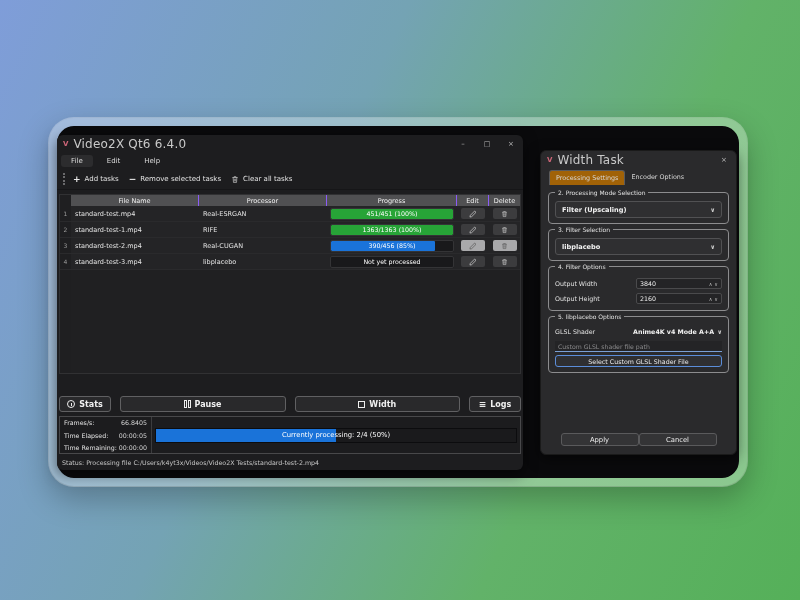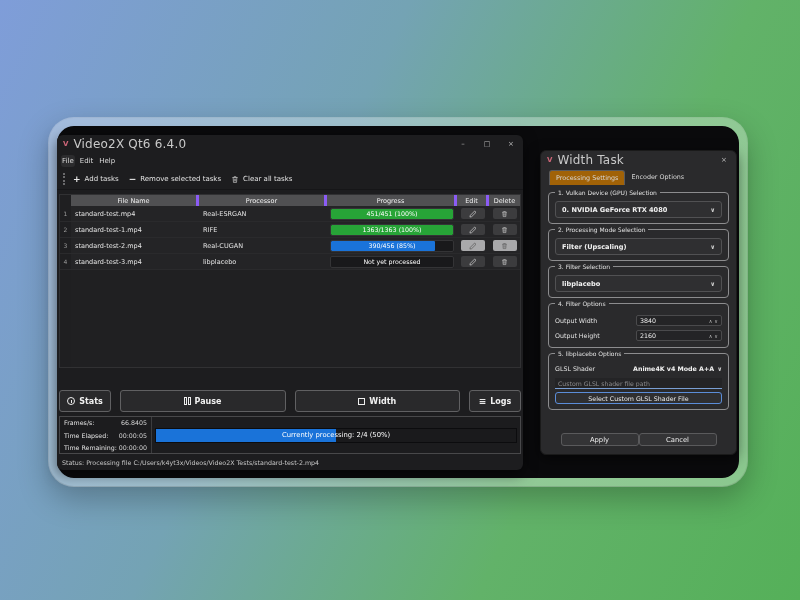--- a/index.html
+++ b/index.html
@@ -20,49 +20,49 @@
     position:absolute; left:57px; top:135px; width:466px; height:335px;
     background:#1d1d1f; border-radius:6px; display:flex; flex-direction:column;
     box-shadow:0 4px 14px rgba(0,0,0,0.55); overflow:hidden; font-size:7px;
   }
   .titlebar { height:17px; display:flex; align-items:center; padding-left:6px; color:#c9c9c9; flex:0 0 auto; }
   .appicon { color:#cf6679; font-weight:bold; font-size:7px; margin-right:5px; }
   .titlebar .t { font-size:12px; letter-spacing:0.2px; }
   .winbtns { margin-left:auto; display:flex; height:100%; }
   .winbtn { width:24px; display:flex; align-items:center; justify-content:center; color:#b9b9b9; font-size:7px; }
   .menubar { height:17px; display:flex; align-items:center; gap:4px; padding-left:4px; flex:0 0 auto; }
-  .menuitem { padding:2px 1px; border-radius:3px; color:#dcdcdc; }
+  .menuitem { padding:2px 10px; border-radius:3px; color:#dcdcdc; }
   .menuitem:first-child { background:#2c2c2e; }
   .toolbar { height:21px; display:flex; align-items:center; gap:10px; padding-left:6px; flex:0 0 auto; border-bottom:1px solid #161618; }
   .handle { height:12px; border-left:2px dotted #6a6a6c; margin-right:-2px; }
   .toolbtn { display:flex; align-items:center; gap:4px; color:#e2e2e2; }
   .glyph-ic { font-size:9px; font-weight:bold; color:#e8e8e8; line-height:1; }
   
   .tablewrap { flex:1 1 auto; margin:4px 2px 2px 2px; background:#1f1f21; border:1px solid #313133; display:flex; }
   .gutter { width:11px; flex:0 0 auto; display:flex; flex-direction:column; }
   .gutter .gh { height:11px; }
   .gutter .gn { height:16px; display:flex; align-items:center; justify-content:center; color:#9a9a9a; font-size:6px; border-bottom:1px solid #2a2a2c; }
   .grid { flex:1; display:flex; flex-direction:column; }
   .thead { height:11px; display:flex; background:#505052; color:#f2f2f2; font-size:6.5px; flex:0 0 auto; }
-  .th { display:flex; align-items:center; justify-content:center; border-right:3px solid #8b5cf6; }
+  .th { display:flex; align-items:center; justify-content:center; border-right:1px solid #8b5cf6; }
   .col-file { width:128px; } .col-proc { width:128px; } .col-prog { width:130px; }
   .col-edit { width:32px; } .col-del { width:31px; border-right:none; }
   .trow { height:16px; display:flex; align-items:center; border-bottom:1px solid #2a2a2c; background:#242426; font-size:6.5px; }
   .td { padding-left:4px; overflow:hidden; white-space:nowrap; color:#e4e4e4; }
   .td.center { display:flex; align-items:center; justify-content:center; padding-left:0; }
   .pbar { position:relative; width:124px; height:12px; border-radius:2px; background:#19191b; border:1px solid #343436; overflow:hidden; }
   .pbar .fill { position:absolute; left:0; top:0; bottom:0; border-radius:1px; }
   .fill.green { background:#27a437; }
   .fill.blue  { background:#1a73d9; }
   .pbar .ptext { position:absolute; inset:0; display:flex; align-items:center; justify-content:center; color:#fff; font-size:6.3px; }
   .rowbtn { width:24px; height:11px; background:#3c3c3e; border-radius:2px; display:flex; align-items:center; justify-content:center; color:#ddd; }
   .rowbtn.disabled { background:#a9a9ab; color:#555; }
   .emptyarea { flex:1; background:#202022; }
   
-  .controls { height:22px; margin:20px 2px 0 2px; display:flex; gap:9px; flex:0 0 auto; }
+  .controls { height:16px; margin:20px 2px 0 2px; display:flex; gap:9px; flex:0 0 auto; }
   .cbtn { background:#29292b; border:1px solid #606062; border-radius:3px; display:flex; align-items:center; justify-content:center; gap:4px; font-weight:bold; font-size:8px; color:#f0f0f0; }
   .cbtn.small { width:52px; } .cbtn.wide { flex:1;align-items:center; }
   .i-circle { width:8px; height:8px; border:1px solid #eee; border-radius:50%; position:relative; }
   .i-circle::after { content:""; position:absolute; left:3px; top:1.5px; width:1px; height:3px; background:#eee; }
   .i-pause { display:flex; gap:1.5px; }
   .i-pause i { display:block; width:2.5px; height:8px; border:1px solid #eee; }
   .i-stop { width:7px; height:7px; border:1px solid #eee; }
   
   .statsbox { height:38px; margin:4px 2px 0 2px; border:1px solid #48484a; display:flex; flex:0 0 auto; background:#1c1c1e; }
   .statcol { width:92px; flex:0 0 auto; border-right:1px solid #3c3c3e; padding:2px 4px; display:flex; flex-direction:column; justify-content:space-between; }
@@ -340,27 +340,20 @@
       <span class="winbtn">×</span>
     </div>
   </div>
 
   <div class="tabs">
     <span class="tab active">Processing Settings</span>
     <span class="tab">Encoder Options</span>
   </div>
 
   <div class="panelbody">
-    <div class="group">
-      <span class="glabel">1. Vulkan Device (GPU) Selection</span>
-      <div class="combo">
-        <span>0. NVIDIA GeForce RTX 4080</span>
-        <span class="chev">∨</span>
-      </div>
-    </div>
 
     <div class="group">
       <span class="glabel">2. Processing Mode Selection</span>
       <div class="combo">
         <span>Filter (Upscaling)</span>
         <span class="chev">∨</span>
       </div>
     </div>
 
     <div class="group">

